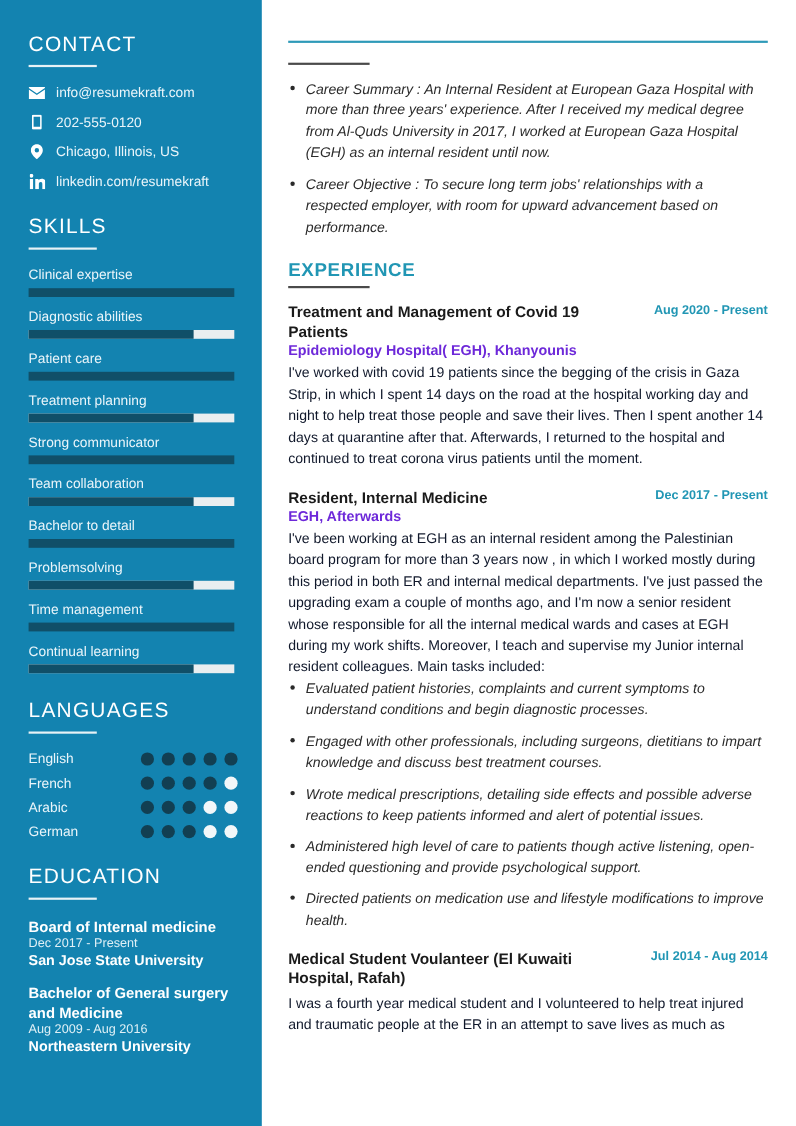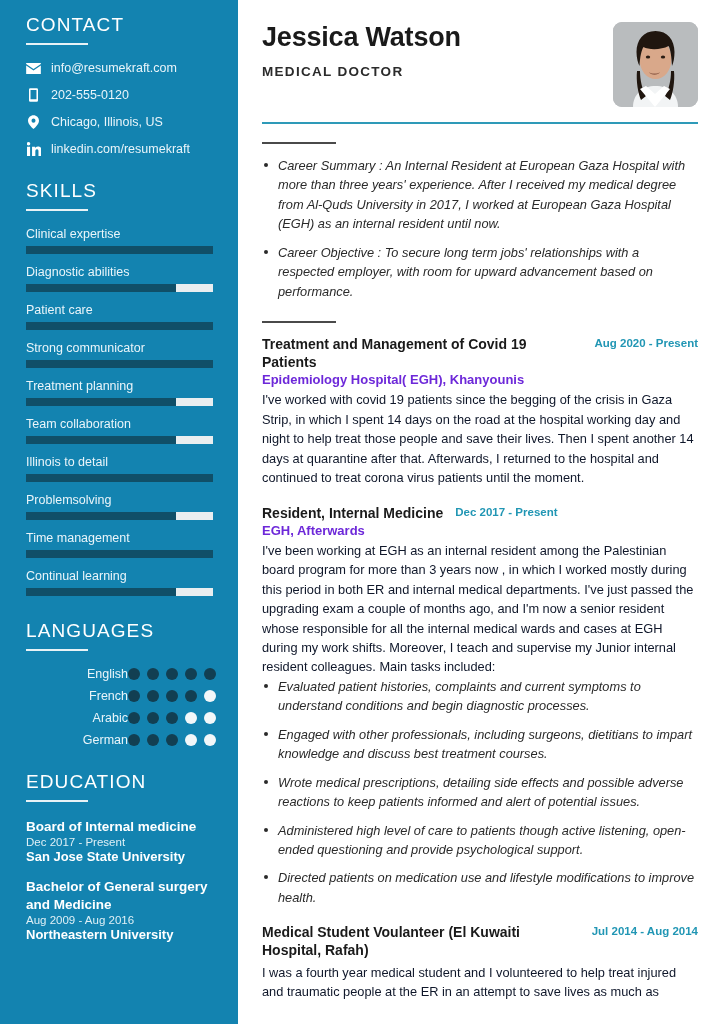--- a/index.html
+++ b/index.html
@@ -9,21 +9,21 @@
     background: #ffffff;
     overflow: hidden;
   }
   .page { display: flex; width: 724px; height: 1024px; }
 
   
   .sidebar {
     width: 238px; min-width: 238px;
     background: #1383b0;
     color: #ffffff;
-    padding: 14px 22px 0 26px;
+    padding: 30px 22px 0 26px;
   }
   .side-head {
     font-size: 19px; font-weight: 400; letter-spacing: 1.1px;
     color: #ffffff; margin-bottom: 7px;
   }
   .side-rule { width: 62px; height: 2px; background: #e8f2f6; margin-bottom: 16px; }
   .side-block { margin-bottom: 24px; }
 
   .contact-row {
     display: flex; align-items: center; gap: 10px;
@@ -32,21 +32,21 @@
   .cicon { width: 15px; min-width: 15px; display: flex; justify-content: center; }
   .cicon svg { fill: #ffffff; display: block; }
 
   
   .skill { margin-bottom: 11px; }
   .skill-label { font-size: 12.5px; color: #eaf5fa; margin-bottom: 5px; }
   .bar { width: 187px; height: 8px; background: #e9eef0; position: relative; }
   .bar-fill { height: 100%; background: #104f68; }
 
   
-  .lang-row { display: flex; align-items: center; margin-bottom: 8px; text-align: right; }
+  .lang-row { display: flex; align-items: center; margin-bottom: 8px; }
   .lang-name { font-size: 12.5px; color: #eaf5fa; width: 106px; }
   .dots { display: flex; gap: 7px; }
   .dot { width: 12px; height: 12px; border-radius: 50%; background: #123f52; }
   .dot.off { background: #f2f7f9; }
 
   
   .edu { margin-bottom: 14px; }
   .edu-degree { font-size: 13.5px; font-weight: bold; color: #ffffff; line-height: 1.28; }
   .edu-date { font-size: 11.5px; color: #dff0f6; margin: 1px 0; }
   .edu-school { font-size: 13px; font-weight: bold; color: #ffffff; }
@@ -76,21 +76,21 @@
   ul.bullets li {
     position: relative; padding-left: 16px; margin-bottom: 9px;
     font-size: 12.8px; line-height: 1.52; color: #2a2a2a;
   }
   ul.bullets li::before {
     content: ""; position: absolute; left: 2px; top: 7px;
     width: 4px; height: 4px; border-radius: 50%; background: #2a2a2a;
   }
 
   .job { margin-bottom: 16px; }
-  .job-top { display: flex; align-items: flex-start; gap: 12px; }
+  .job-top { display: flex; justify-content: space-between; align-items: flex-start; gap: 12px; }
   .job-title { font-size: 14px; font-weight: bold; color: #1a1a1a; line-height: 1.3; max-width: 330px; }
   .job-date { font-size: 11.5px; font-weight: bold; color: #2196b4; white-space: nowrap; padding-top: 2px; }
   .job-org { font-size: 13px; font-weight: bold; color: #6d28d9; margin-top: 1px; }
   .job-desc { font-size: 12.8px; line-height: 1.52; color: #0f172a; margin-top: 3px; }
 </style>
 </head>
 <body>
 
 <div class="page">
 
@@ -153,39 +153,39 @@
               <div class="bar-fill" style="width: 80%;"></div>
             </div>
           </div>
           <div class="skill">
             <div class="skill-label">Patient care</div>
             <div class="bar">
               <div class="bar-fill" style="width: 100%;"></div>
             </div>
           </div>
           <div class="skill">
+            <div class="skill-label">Treatment planning</div>
+            <div class="bar">
+              <div class="bar-fill" style="width: 80%;"></div>
+            </div>
+          </div>
+          <div class="skill">
             <div class="skill-label">Strong communicator</div>
             <div class="bar">
               <div class="bar-fill" style="width: 100%;"></div>
             </div>
           </div>
           <div class="skill">
-            <div class="skill-label">Treatment planning</div>
-            <div class="bar">
-              <div class="bar-fill" style="width: 80%;"></div>
-            </div>
-          </div>
-          <div class="skill">
             <div class="skill-label">Team collaboration</div>
             <div class="bar">
               <div class="bar-fill" style="width: 80%;"></div>
             </div>
           </div>
           <div class="skill">
-            <div class="skill-label">Illinois to detail</div>
+            <div class="skill-label">Bachelor to detail</div>
             <div class="bar">
               <div class="bar-fill" style="width: 100%;"></div>
             </div>
           </div>
           <div class="skill">
             <div class="skill-label">Problemsolving</div>
             <div class="bar">
               <div class="bar-fill" style="width: 80%;"></div>
             </div>
           </div>
@@ -265,50 +265,32 @@
             <div class="edu-date">Aug 2009 - Aug 2016</div>
             <div class="edu-school">Northeastern University</div>
           </div>
         </div>
     </div>
 
   </aside>
 
   <main class="main">
 
-    <div class="header">
-      <div>
-        <div class="name">Jessica Watson</div>
-        <div class="role">MEDICAL DOCTOR</div>
-      </div>
-      <div class="photo">
-        <svg width="85" height="85" viewBox="0 0 85 85">
-          <rect width="85" height="85" fill="#b9bcbe"></rect>
-          <path d="M20 85c0-13 10-21 22.5-21S65 72 65 85z" fill="#f2f4f5"></path>
-          <ellipse cx="42.5" cy="37" rx="16" ry="20" fill="#d9a88a"></ellipse>
-          <path d="M42.5 9c-12 0-19 9-19 21 0 6 1.5 11 3 14 .5-9 2-16 4-19 5 3 18 3 25-1 2 3 3 11 3.5 20 1.5-3 2.5-8.5 2.5-14 0-12-7-21-19-21z" fill="#20160f"></path>
-          <path d="M24 49c-1 10 1 22 4 29l5-4c-4-7-6-16-6-25zM61 49c1 10-1 22-4 29l-5-4c4-7 6-16 6-25z" fill="#20160f"></path>
-          <path d="M36 50c2 2 9 2 11 0-1.5 3.5-9.5 3.5-11 0z" fill="#8d5b46"></path>
-          <ellipse cx="35" cy="35" rx="2.2" ry="1.6" fill="#2b1d14"></ellipse>
-          <ellipse cx="50" cy="35" rx="2.2" ry="1.6" fill="#2b1d14"></ellipse>
-          <path d="M33 64l9 8 9-8 6 3-15 18-15-18z" fill="#ffffff"></path>
-        </svg>
-      </div>
-    </div>
     <div class="head-rule"></div>
 
     <section class="sec">
       <div class="sec-rule"></div>
       <ul class="bullets" id="summary-bullets">
           <li>Career Summary : An Internal Resident at European Gaza Hospital with more than three years' experience. After I received my medical degree from Al-Quds University in 2017, I worked at European Gaza Hospital (EGH) as an internal resident until now.</li>
           <li>Career Objective : To secure long term jobs' relationships with a respected employer, with room for upward advancement based on performance.</li>
         </ul>
     </section>
 
     <section class="sec">
+      <div class="sec-head">EXPERIENCE</div>
       <div class="sec-rule"></div>
       <div id="experience-list">
           <div class="job">
             <div class="job-top">
               <div class="job-title">Treatment and Management of Covid 19 Patients</div>
               <div class="job-date">Aug 2020 - Present</div>
             </div>
             <div class="job-org">Epidemiology Hospital( EGH), Khanyounis</div>
             <div class="job-desc">I've worked with covid 19 patients since the begging of the crisis in Gaza Strip, in which I spent 14 days on the road at the hospital working day and night to help treat those people and save their lives. Then I spent another 14 days at quarantine after that. Afterwards, I returned to the hospital and continued to treat corona virus patients until the moment.</div>
           </div>

